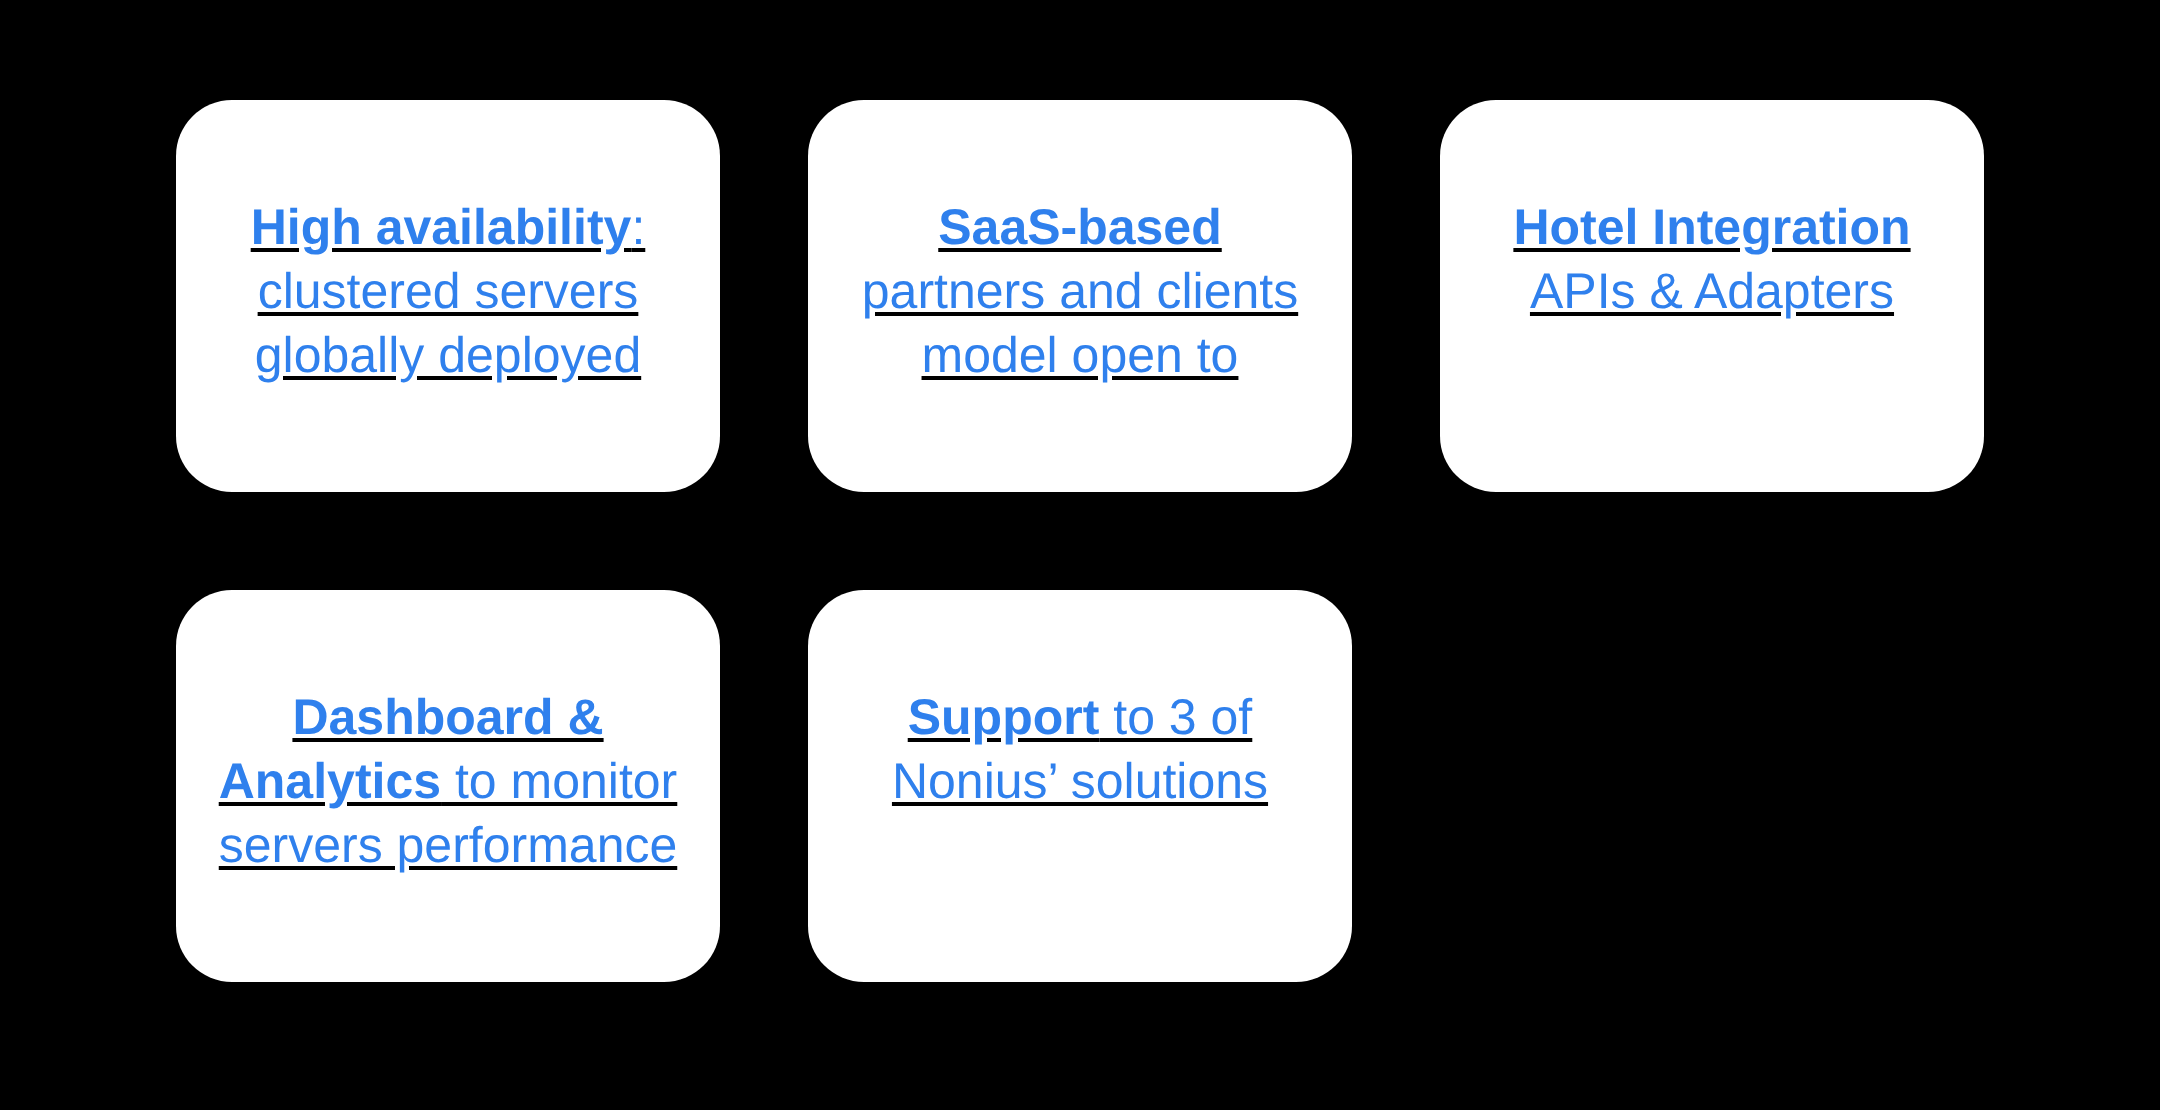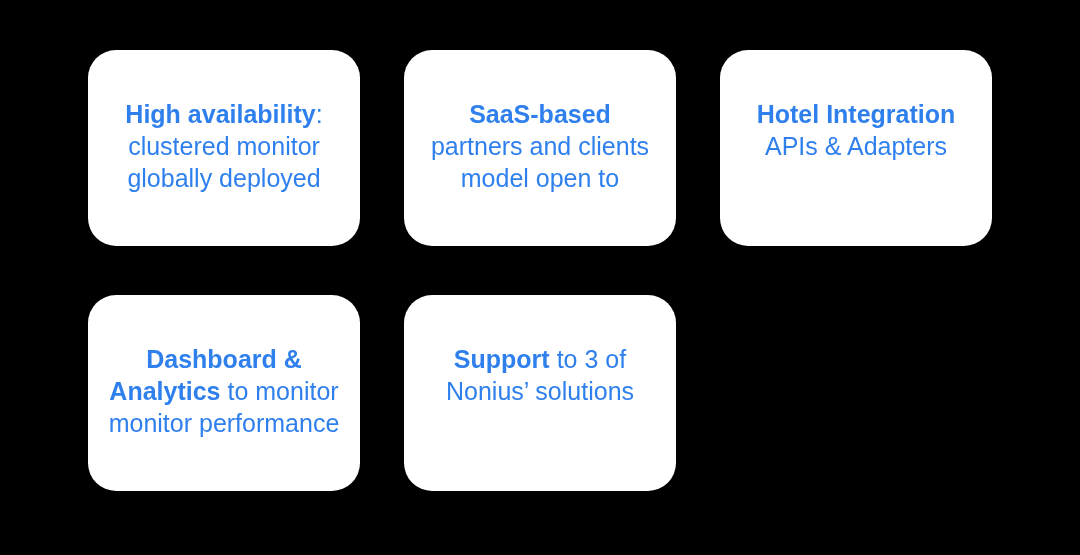--- a/index.html
+++ b/index.html
@@ -18,20 +18,21 @@
   }
   .grid {
     position: absolute;
     left: 88px;
     top: 50px;
     display: grid;
     grid-template-columns: repeat(3, 272px);
     grid-template-rows: 196px 196px;
     column-gap: 44px;
     row-gap: 49px;
+    text-decoration: underline;
   }
   .card {
     background: var(--card-bg, #ffffff);
     border-radius: 28px;
     box-sizing: border-box;
     padding: 48px 10px 0 10px;
     text-align: center;
     font-family: "Liberation Sans", sans-serif;
     font-size: 25px;
     line-height: 32px;
@@ -40,35 +41,35 @@
   .line { white-space: nowrap; }
   .bold { font-weight: 700; }
 </style>
 </head>
 <body>
 
 <div class="slide">
   <div class="grid" id="cards-grid">
       <div class="card">
         <div class="line"><span class="bold">High availability</span><span>:</span></div>
-        <div class="line"><span>clustered monitor</span></div>
+        <div class="line"><span>clustered servers</span></div>
         <div class="line"><span>globally deployed</span></div>
       </div>
       <div class="card">
         <div class="line"><span class="bold">SaaS-based</span></div>
         <div class="line"><span>partners and clients</span></div>
         <div class="line"><span>model open to</span></div>
       </div>
       <div class="card">
         <div class="line"><span class="bold">Hotel Integration</span></div>
         <div class="line"><span>APIs &amp; Adapters</span></div>
       </div>
       <div class="card">
         <div class="line"><span class="bold">Dashboard &amp;</span></div>
         <div class="line"><span class="bold">Analytics</span><span> to monitor</span></div>
-        <div class="line"><span>monitor performance</span></div>
+        <div class="line"><span>servers performance</span></div>
       </div>
       <div class="card">
         <div class="line"><span class="bold">Support</span><span> to 3 of</span></div>
         <div class="line"><span>Nonius’ solutions</span></div>
       </div>
     </div>
 </div>
 
 </body></html>

